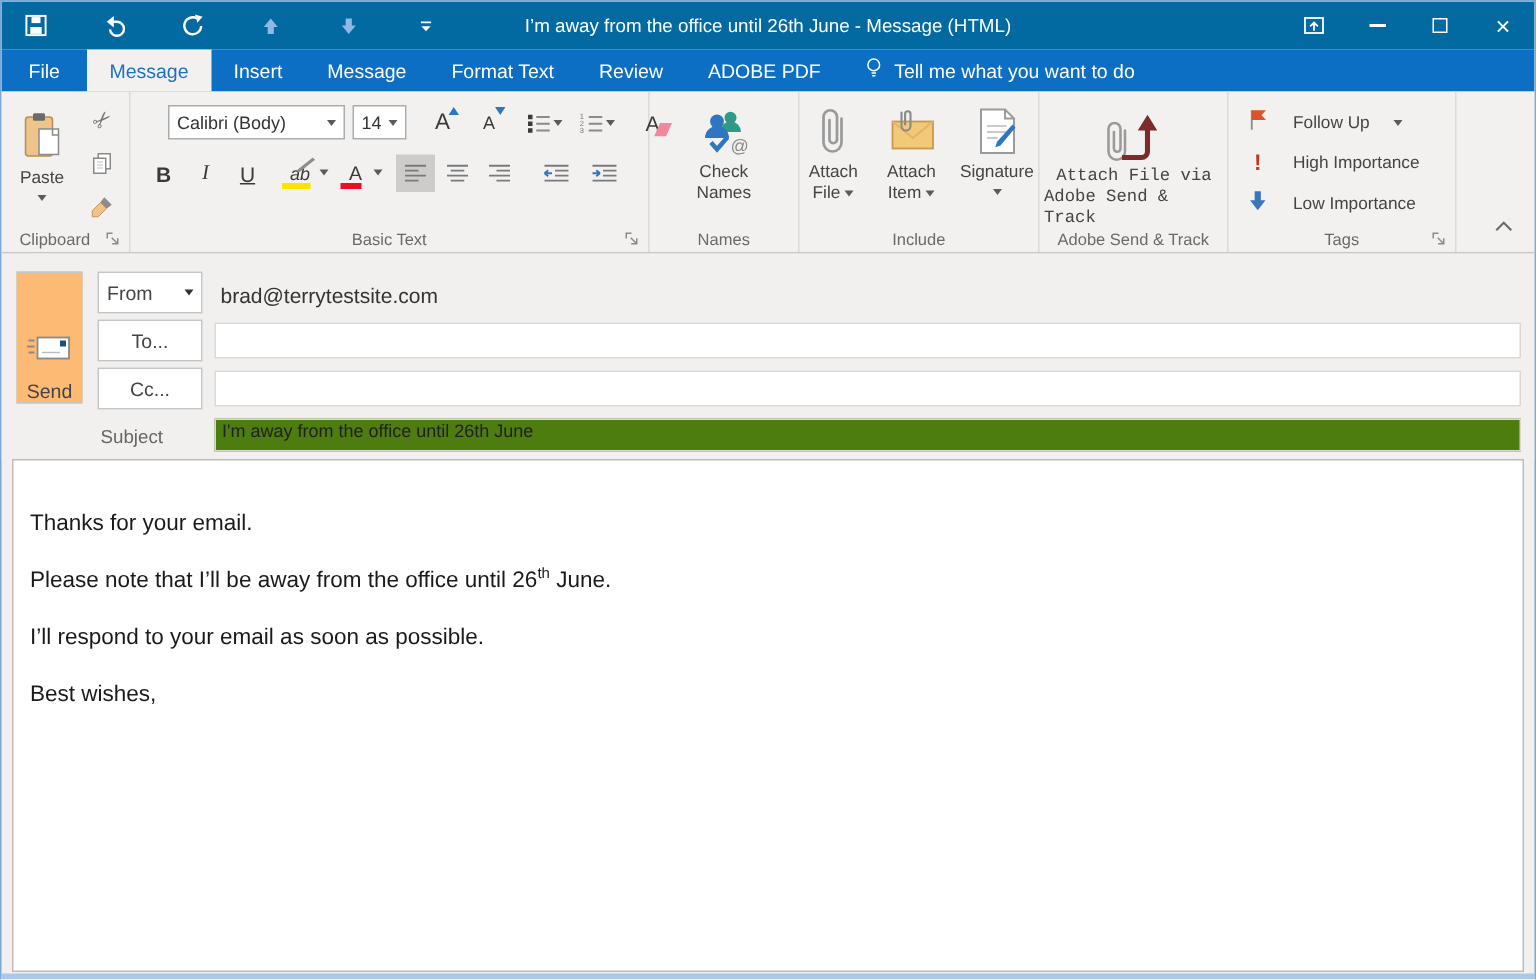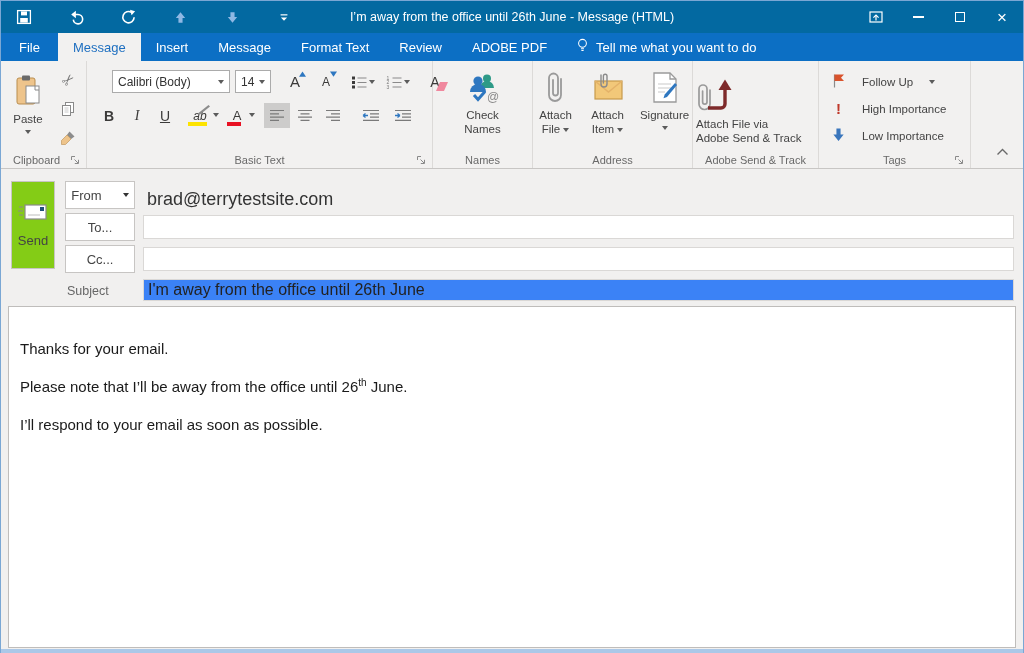--- a/index.html
+++ b/index.html
@@ -71,46 +71,46 @@
   .fc-bar { width:14px; background:#e81123; }
   .alignbtn { width:26px; height:25px; display:flex; align-items:center; justify-content:center; }
   .alignbtn.selected { background:#cdcccb; }
   .grp-gap { width:8px; }
 
   
   .g-names { width:100px; display:flex; justify-content:center; gap:2px; padding-top:2px; }
   .g-include { width:160px; display:flex; justify-content:flex-end; gap:7px; padding-top:2px; }
   .g-adobe { width:126px; }
   .adobe-btn { position:absolute; left:3px; top:4px; width:120px; height:88px;
-               display:flex; flex-direction:column; align-items:flex-start; padding-top:8px;
-               font-size:11.5px; color:#444; line-height:14px; }
+               display:flex; flex-direction:column; align-items:center; padding-top:8px;
+               font-size:11.5px; color:#444; line-height:14px;font-family:Liberation Mono, monospace; }
   .adobe-btn .icon32 { height:44px; display:flex; align-items:center; justify-content:center; }
 
   
   .g-tags { width:152px; padding:10px 0 0 12px; }
   .tagrow { display:flex; align-items:center; gap:16px; height:21px; margin-bottom:6px;
             font-size:11.5px; color:#444; white-space:nowrap; }
   .g-spacer { flex:1; border-right:none; position:relative; }
   .collapse { position:absolute; right:14px; bottom:8px; }
 
   
   .msgheader { position:absolute; left:0; top:168px; width:100%; height:137px; background:#f1f0ef; }
-  .send-box { position:absolute; left:10px; top:12px; width:44px; height:88px; background:#84cc16;
+  .send-box { position:absolute; left:10px; top:12px; width:44px; height:88px; background:#fdba74;
               border:1px solid #c7c5c3; display:flex; flex-direction:column; align-items:center;
-              justify-content:center; gap:8px; font-size:13px; color:#444; }
+              justify-content:flex-end; gap:8px; font-size:13px; color:#444; }
   .addr-btn { position:absolute; left:64px; width:70px; height:28px; background:#fff;
               border:1px solid #c7c5c3; display:flex; align-items:center; justify-content:center;
               gap:21px; font-size:13px; color:#444; }
   .addr-field { position:absolute; left:142px; right:9px; height:24px; background:#fff;
                 border:1px solid #dad8d6; }
-  .from-value { position:absolute; left:146px; top:20px; font-size:18px; color:#333; }
+  .from-value { position:absolute; left:146px; top:20px; font-size:14px; color:#333; }
   .subject-label { position:absolute; left:66px; top:115px; font-size:12.5px; color:#666; }
-  .subject-field { position:absolute; left:142px; right:9px; top:110px; height:22px; background:#3b82f6;
-                   border:1px solid #dad8d6; display:flex; align-items:center; padding-left:4px;
-                   font-size:16px; color:#222; }
+  .subject-field { position:absolute; left:142px; right:9px; top:110px; height:22px; background:#4d7c0f;
+                   border:1px solid #dad8d6; display:flex; padding-left:4px;
+                   font-size:12px; color:#222; }
 
   
   .msgbody { position:absolute; left:7px; right:7px; top:305px; bottom:5px; background:#fff;
              border:1px solid #bfbdbb; padding:13px 0 0 11px; font-size:15px; color:#1a1a1a;
              line-height:19px; }
   .bodyline { min-height:19px; }
   sup.ss { font-size:10px; vertical-align:super; line-height:0; }
 </style>
 </head>
 <body>
@@ -386,21 +386,21 @@
           <svg width="30" height="34" viewBox="0 0 30 34">
               <path d="M4 2 H20 L26 8 V31 H4 Z" fill="#fff" stroke="#9a9a9a" stroke-width="1.3"></path>
               <path d="M20 2 V8 H26" fill="none" stroke="#9a9a9a" stroke-width="1.3"></path>
               <path d="M8 13 h13 M8 17 h13 M8 21 h7" stroke="#c9c9c9" stroke-width="1.2"></path>
               <path d="M27 14 L17 26 l-3.5 1.2 L14.7 23.5 L25 12 Z" fill="#2e77c0"></path>
             </svg>
         </span>
         <span>Signature</span>
         <span class="dd" style="margin-top:4px;"></span>
       </div>
-      <div class="rgroup-label">Address</div>
+      <div class="rgroup-label">Include</div>
     </div>
 
     <div class="rgroup g-adobe">
       <div class="adobe-btn">
         <span class="icon32">
           <svg width="40" height="38" viewBox="0 0 40 38">
               <path d="M14 14 V28 a5.5 5.5 0 0 1 -11 0 V13 a4 4 0 0 1 8 0 V26 a2.2 2.2 0 0 1 -4.4 0 V15" fill="none" stroke="#9a9a9a" stroke-width="1.7" stroke-linecap="round"></path>
               <path d="M12 32 h13 a4 4 0 0 0 4 -4 V13" fill="none" stroke="#7e2a2a" stroke-width="3.4"></path>
               <path d="M22.5 14 h13 L29 3.5 Z" fill="#7e2a2a"></path>
             </svg>
@@ -485,16 +485,17 @@
   </div>
 
   <div class="msgbody">
     <div class="bodyline"></div>
     <div class="bodyline">Thanks for your email.</div>
     <div class="bodyline"></div>
     <div class="bodyline"><span>Please note that I’ll be away from the office until 26</span><sup class="ss">th</sup><span> June.</span></div>
     <div class="bodyline"></div>
     <div class="bodyline">I’ll respond to your email as soon as possible.</div>
     <div class="bodyline"></div>
+    <div class="bodyline">Best wishes,</div>
   </div>
 
   <div class="bottom-strip"></div>
 </div>
 
 </body></html>

